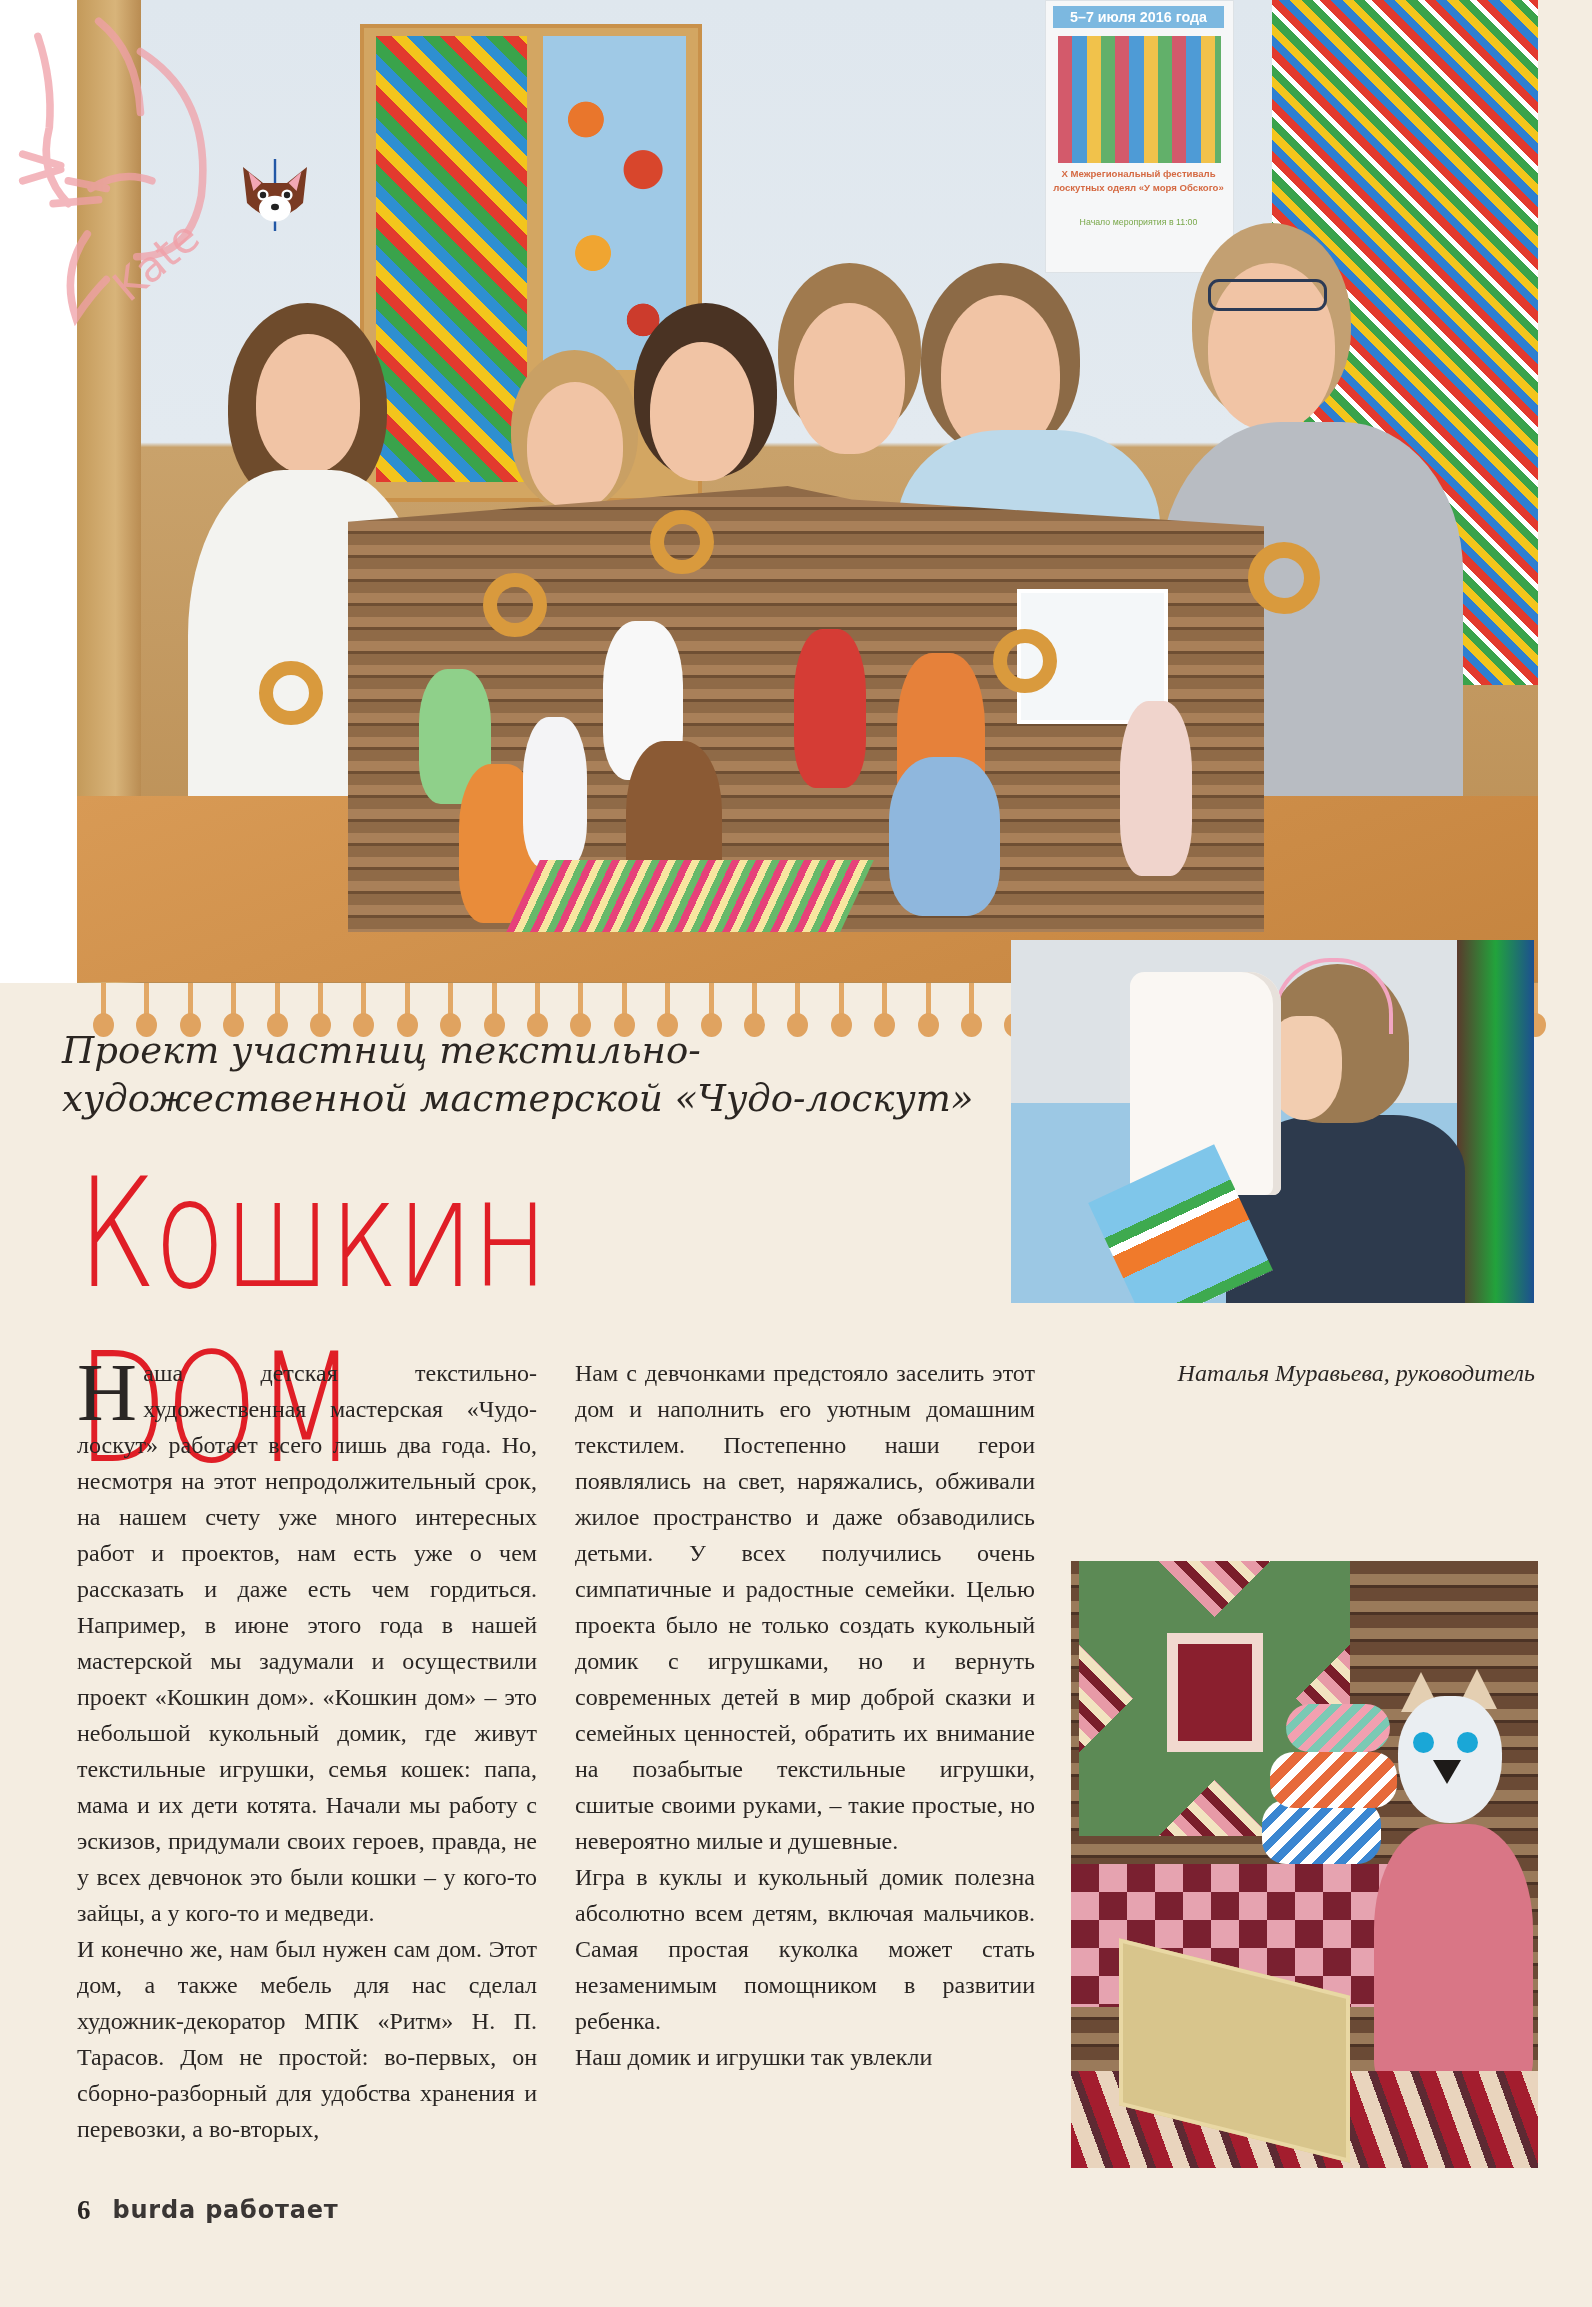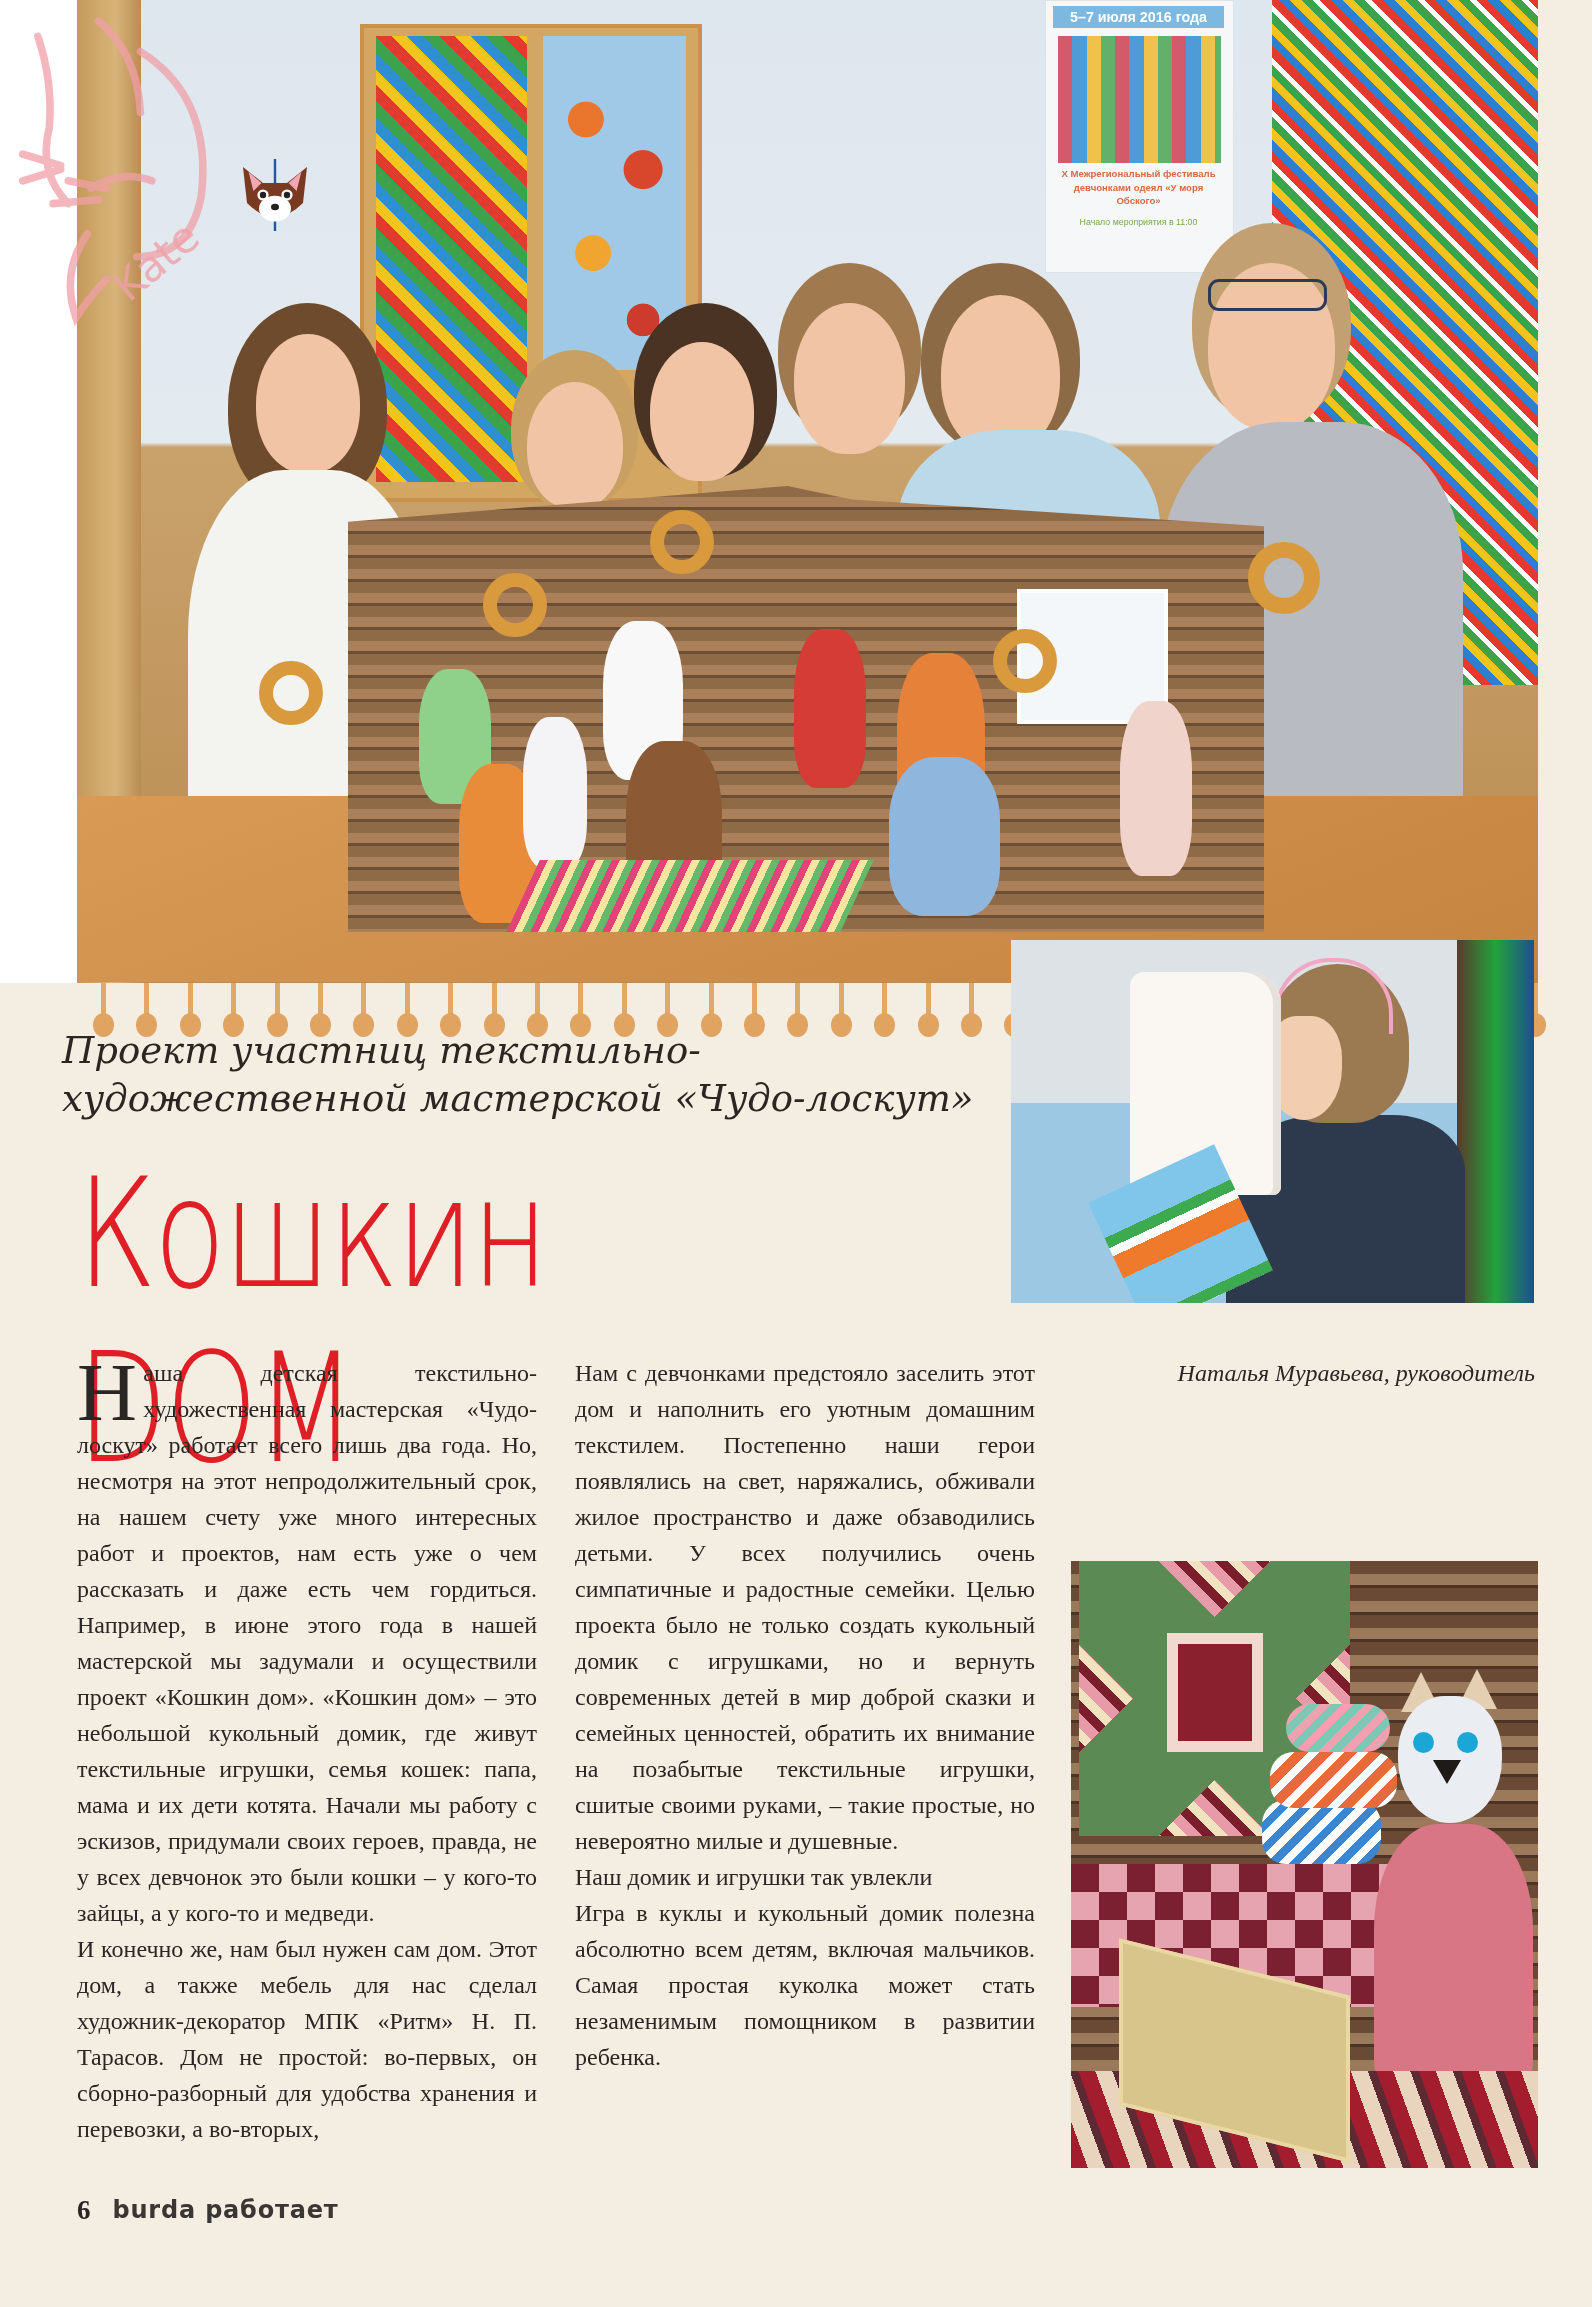--- a/index.html
+++ b/index.html
@@ -124,21 +124,21 @@
 <div id="top-photo" class="abs">
   <div class="abs pillar"></div>
   <div class="abs quilt-frame"></div>
   <div class="abs quilt-a"></div>
   <div class="abs quilt-b"></div>
   <div class="abs wall-quilt-right"></div>
 
   <div class="abs poster"></div>
   <div class="abs poster-head">5–7 июля 2016 года</div>
   <div class="abs poster-img"></div>
-  <div class="abs poster-body">X Межрегиональный фестиваль девчонками одеял «У моря Обского»</div>
+  <div class="abs poster-body">X Межрегиональный фестиваль лоскутных одеял «У моря Обского»</div>
   <div class="abs poster-sub">Начало мероприятия в 11:00</div>
 
   <svg class="abs dog-decor" viewBox="0 0 110 90" style="left:154px;top:159px;">
     <line x1="55" y1="-80" x2="55" y2="90" stroke="#2257a6" stroke-width="3"></line>
     <path d="M15 10 L40 30 L70 30 L95 10 L90 55 Q55 90 20 55 Z" fill="#7a3a22"></path>
     <path d="M22 16 L38 30 L28 40 Z" fill="#f2a7b5"></path>
     <path d="M88 16 L72 30 L82 40 Z" fill="#f2a7b5"></path>
     <ellipse cx="55" cy="62" rx="20" ry="16" fill="#ffffff"></ellipse>
     <circle cx="40" cy="45" r="7" fill="#fff"></circle>
       <circle cx="40" cy="45" r="4" fill="#222"></circle>
@@ -350,22 +350,22 @@
 <div id="subtitle" class="abs">Проект участниц текстильно-художественной мастерской «Чудо-лоскут»</div>
 <div id="title" class="abs">Кошкин DOM</div>
 
 <div id="col1" class="col">
   <p><span class="dropcap">Н</span><span>аша детская текстильно-художественная мастерская «Чудо-лоскут» работает всего лишь два года. Но, несмотря на этот непродолжительный срок, на нашем счету уже много интересных работ и проектов, нам есть уже о чем рассказать и даже есть чем гордиться. Например, в июне этого года в нашей мастерской мы задумали и осуществили проект «Кошкин дом». «Кошкин дом» – это небольшой кукольный домик, где живут текстильные игрушки, семья кошек: папа, мама и их дети котята. Начали мы работу с эскизов, придумали своих героев, правда, не у всех девчонок это были кошки – у кого-то зайцы, а у кого-то и медведи.</span></p>
   <p>И конечно же, нам был нужен сам дом. Этот дом, а также мебель для нас сделал художник-декоратор МПК «Ритм» Н. П. Тарасов. Дом не простой: во-первых, он сборно-разборный для удобства хранения и перевозки, а во-вторых,</p>
 </div>
 
 <div id="col2" class="col">
   <p>Нам с девчонками предстояло заселить этот дом и наполнить его уютным домашним текстилем. Постепенно наши герои появлялись на свет, наряжались, обживали жилое пространство и даже обзаводились детьми. У всех получились очень симпатичные и радостные семейки. Целью проекта было не только создать кукольный домик с игрушками, но и вернуть современных детей в мир доброй сказки и семейных ценностей, обратить их внимание на позабытые текстильные игрушки, сшитые своими руками, – такие простые, но невероятно милые и душевные.</p>
+  <p>Игра в куклы и кукольный домик полезна абсолютно всем детям, включая мальчиков. Самая простая куколка может стать незаменимым помощником в развитии ребенка.</p>
   <p>Наш домик и игрушки так увлекли</p>
-  <p>Игра в куклы и кукольный домик полезна абсолютно всем детям, включая мальчиков. Самая простая куколка может стать незаменимым помощником в развитии ребенка.</p>
 </div>
 
 <div id="col3" class="col">
   <p class="signature">Наталья Муравьева, руководитель</p>
 </div>
 
 <div id="cat-photo" class="abs">
   <div class="abs cat-quilt"></div>
   <div class="abs cat-quilt-center"></div>
   <div class="abs cat-bedspread"></div>

